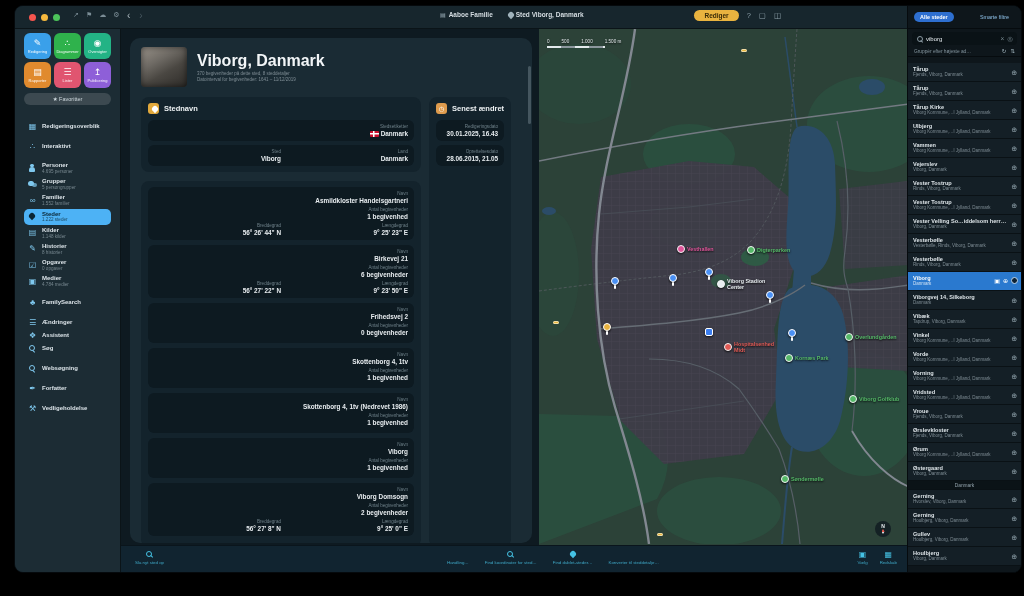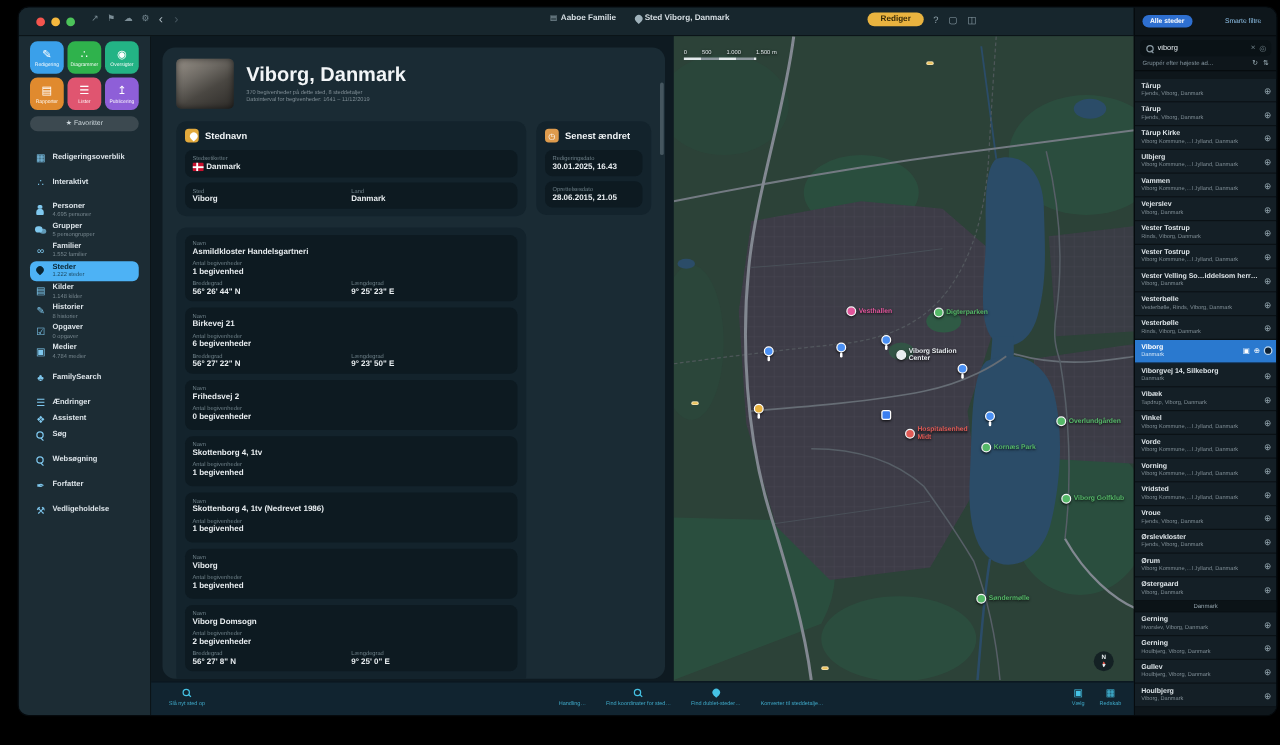--- a/index.html
+++ b/index.html
@@ -72,22 +72,22 @@
   
   .content{position:absolute;left:106px;top:23px;width:418px;bottom:27px;background:#0e1a21;}
   .panel{position:absolute;left:9px;top:9px;right:7px;bottom:2px;background:#1a2b34;border-radius:10px;padding:9px 11px;overflow:hidden;}
   .scroll-thumb{position:absolute;right:1px;top:28px;width:3px;height:58px;border-radius:2px;background:#45565f;}
   .p-header{display:flex;gap:10px;align-items:center;}
   .thumb{width:46px;height:40px;border-radius:4px;flex:none;background:linear-gradient(140deg,#8d8option,#555);background:linear-gradient(150deg,#9a938a 0%,#6e6a64 35%,#4a4742 60%,#2e2c29 100%);box-shadow:inset 0 0 6px rgba(0,0,0,.6);}
   .p-title{font-size:16px;font-weight:bold;color:#f2f5f7;line-height:1.1;}
   .p-sub{font-size:5.6px;color:#8c9ca5;margin-top:2px;}
   .cols{display:flex;gap:8px;margin-top:10px;}
   .col-l{flex:1;display:flex;flex-direction:column;gap:9px;}
-  .col-r{width:92px;display:flex;flex-direction:column;gap:9px;}
-  .card{background:#13232c;border-radius:8px;padding:6px 7px;}
+  .col-r{width:92px;display:flex;flex-direction:row;gap:9px;}
+  .card{background:#13232c;border-radius:8px;padding:6px 7px;text-align:right;}
   .card-head{display:flex;align-items:center;gap:5px;margin-bottom:6px;}
   .badge{width:11px;height:11px;border-radius:3px;display:flex;align-items:center;justify-content:center;color:#fff;font-size:6.5px;flex:none;}
   .b-yel{background:#e2a93c;} .b-org{background:#de9b4d;} .b-blu{background:#4a90d9;} .b-tea{background:#b7a77c;}
   .card-title{font-size:7.5px;font-weight:bold;color:#eef2f4;}
   .card-count{font-size:7px;color:#7d8e97;}
   .fblock{background:#0d1a21;border-radius:6px;padding:4px 6px;margin-bottom:4px;}
   .fblock:last-child{margin-bottom:0;}
   .f-label{display:block;font-size:4.6px;color:#6e8089;}
   .f-value{display:block;font-size:6.4px;color:#e8edf0;font-weight:bold;margin-top:1px;}
   .f-cols{display:flex;}

